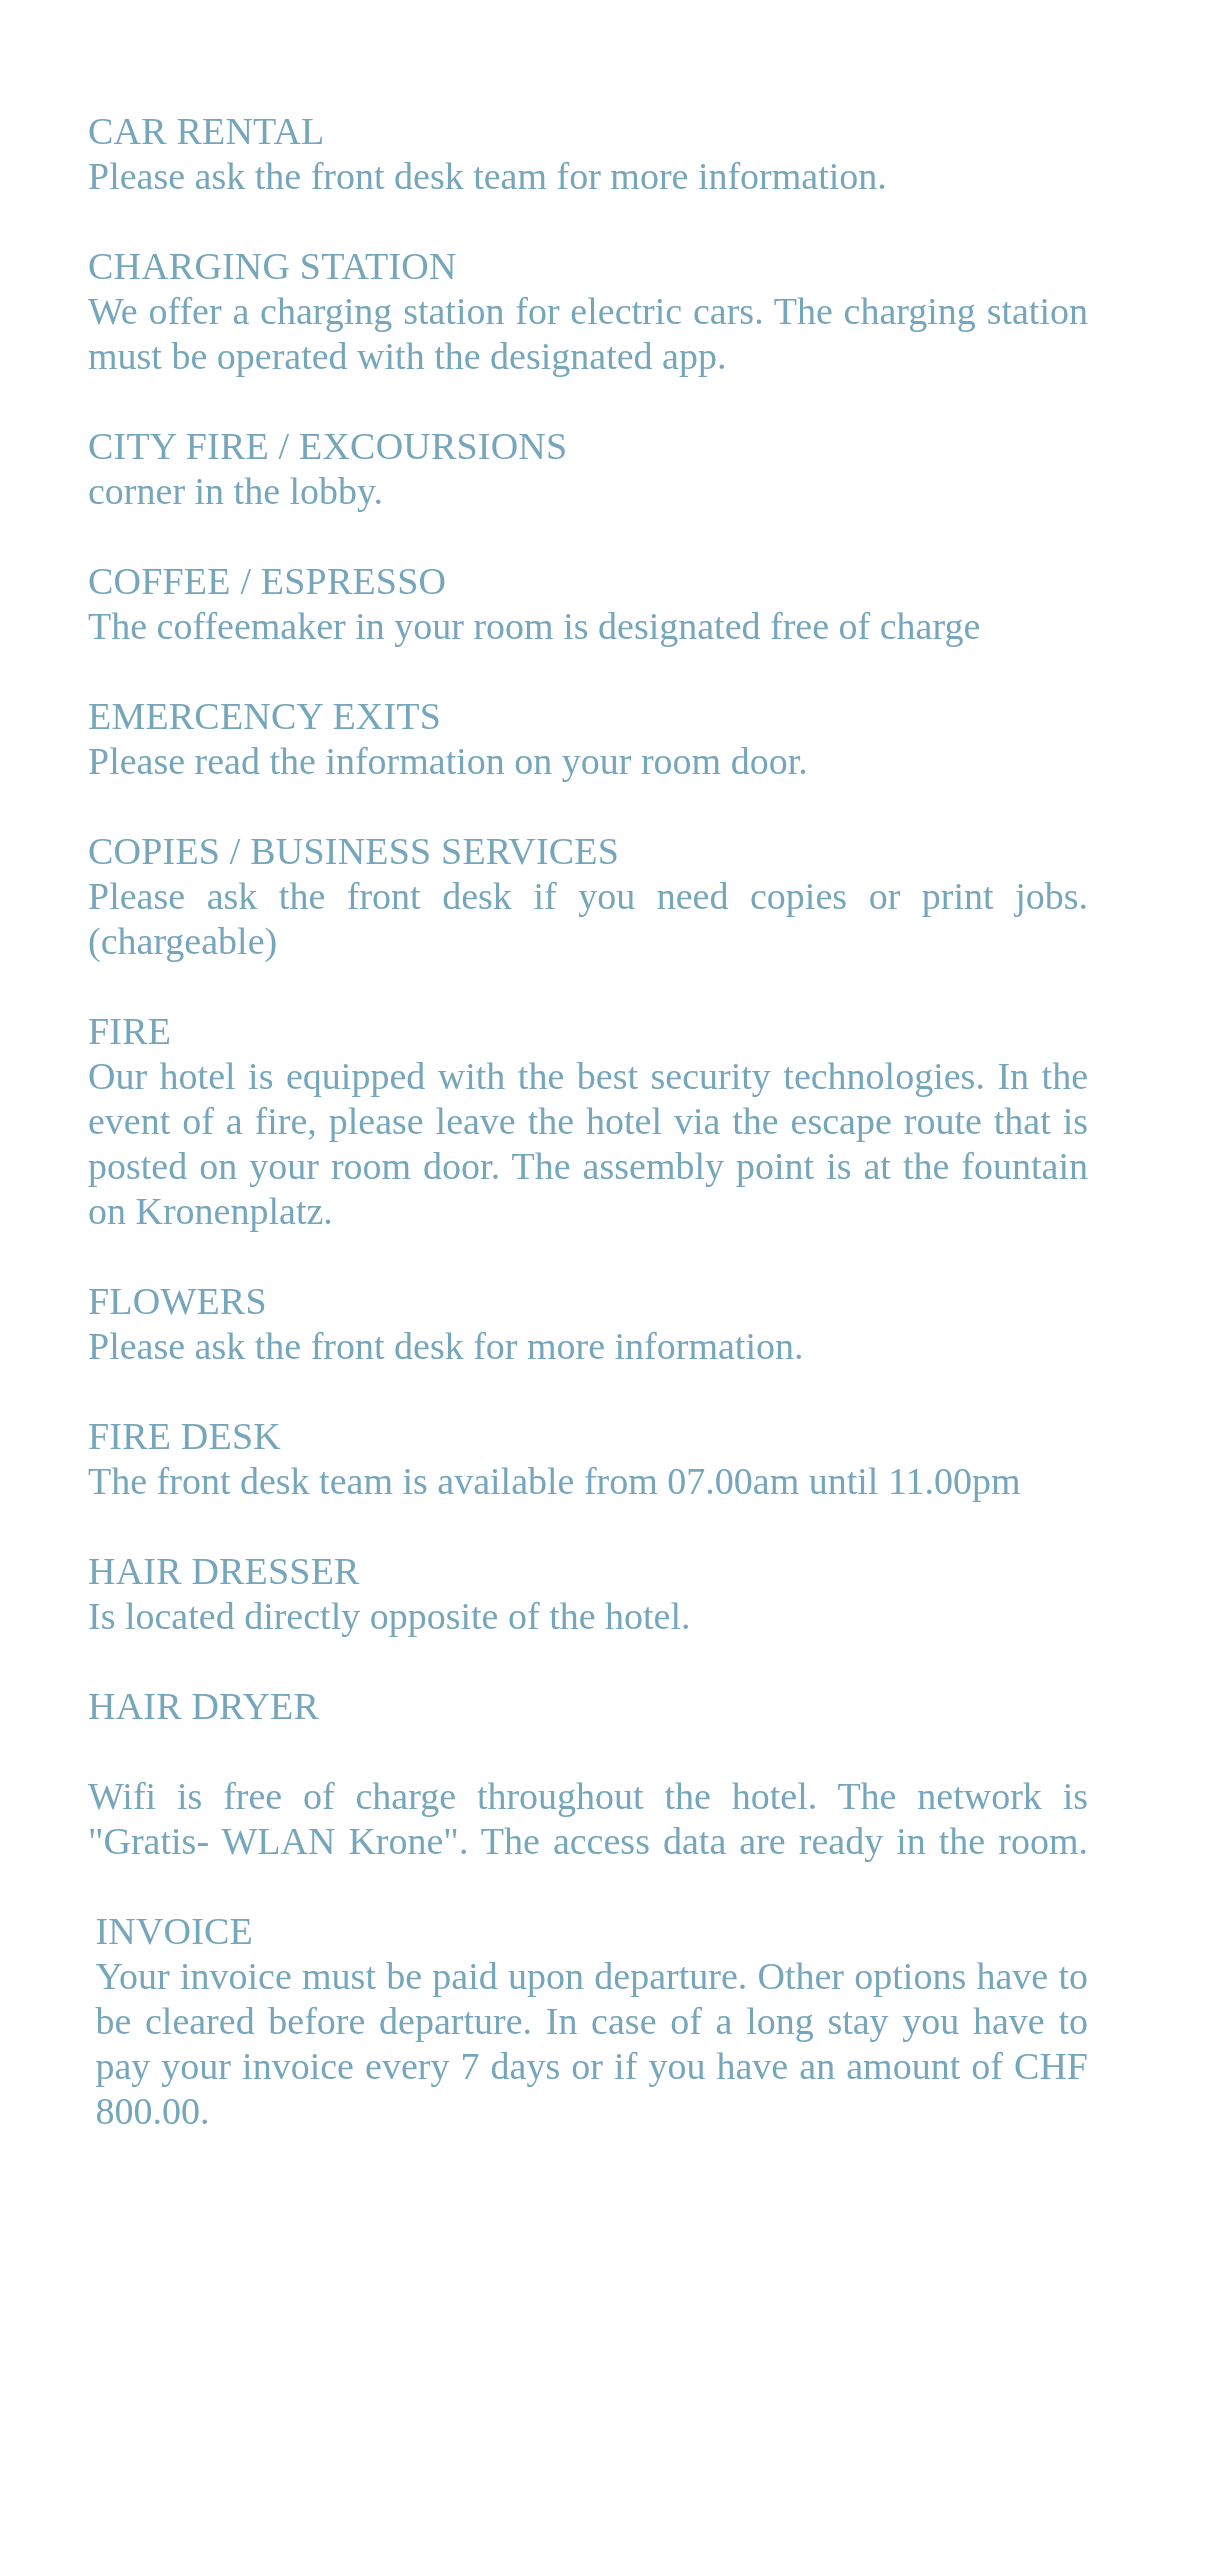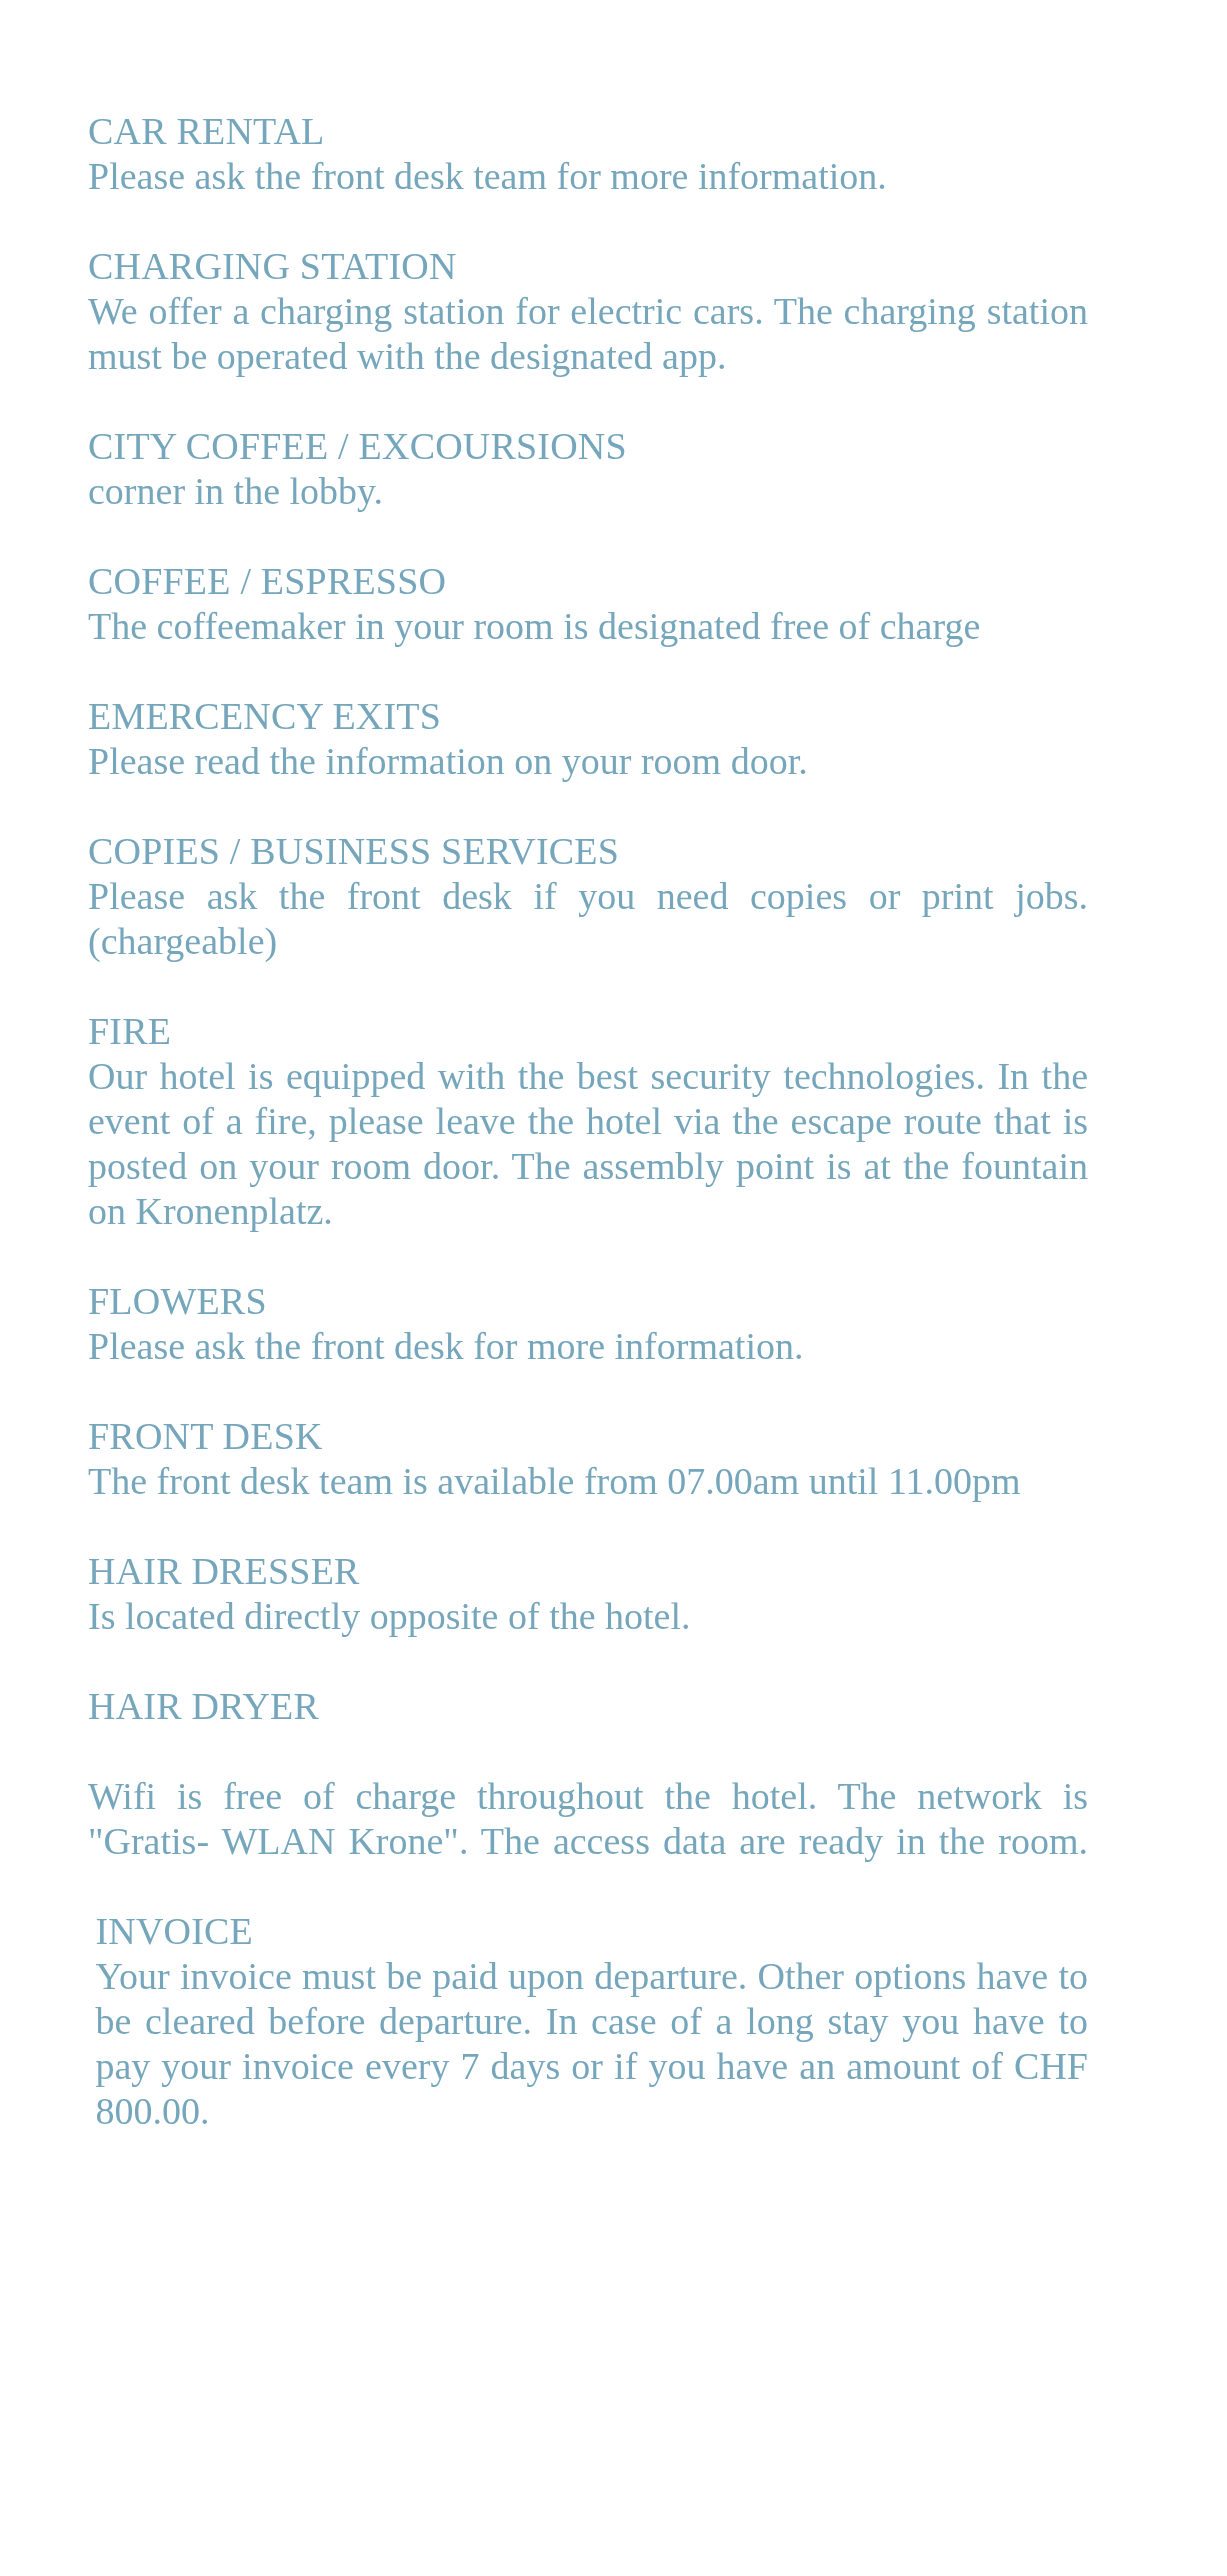--- a/index.html
+++ b/index.html
@@ -64,21 +64,21 @@
 
   <section class="info-section">
     <h2 class="heading">CHARGING STATION</h2>
     <div class="para">
           <div class="line fill">We offer a charging station for electric cars. The charging station</div>
           <div class="line">must be operated with the designated app.</div>
         </div>
   </section>
 
   <section class="info-section">
-    <h2 class="heading">CITY COFFEE / EXCOURSIONS</h2>
+    <h2 class="heading">CITY FIRE / EXCOURSIONS</h2>
     <div class="para">
           <div class="line">corner in the lobby.</div>
         </div>
   </section>
 
   <section class="info-section">
     <h2 class="heading">COFFEE / ESPRESSO</h2>
     <div class="para">
           <div class="line">The coffeemaker in your room is designated free of charge</div>
         </div>
@@ -111,21 +111,21 @@
   </section>
 
   <section class="info-section">
     <h2 class="heading">FLOWERS</h2>
     <div class="para">
           <div class="line">Please ask the front desk for more information.</div>
         </div>
   </section>
 
   <section class="info-section">
-    <h2 class="heading">FRONT DESK</h2>
+    <h2 class="heading">FIRE DESK</h2>
     <div class="para">
           <div class="line">The front desk team is available from 07.00am until 11.00pm</div>
         </div>
   </section>
 
   <section class="info-section">
     <h2 class="heading">HAIR DRESSER</h2>
     <div class="para">
           <div class="line">Is located directly opposite of the hotel.</div>
         </div>

